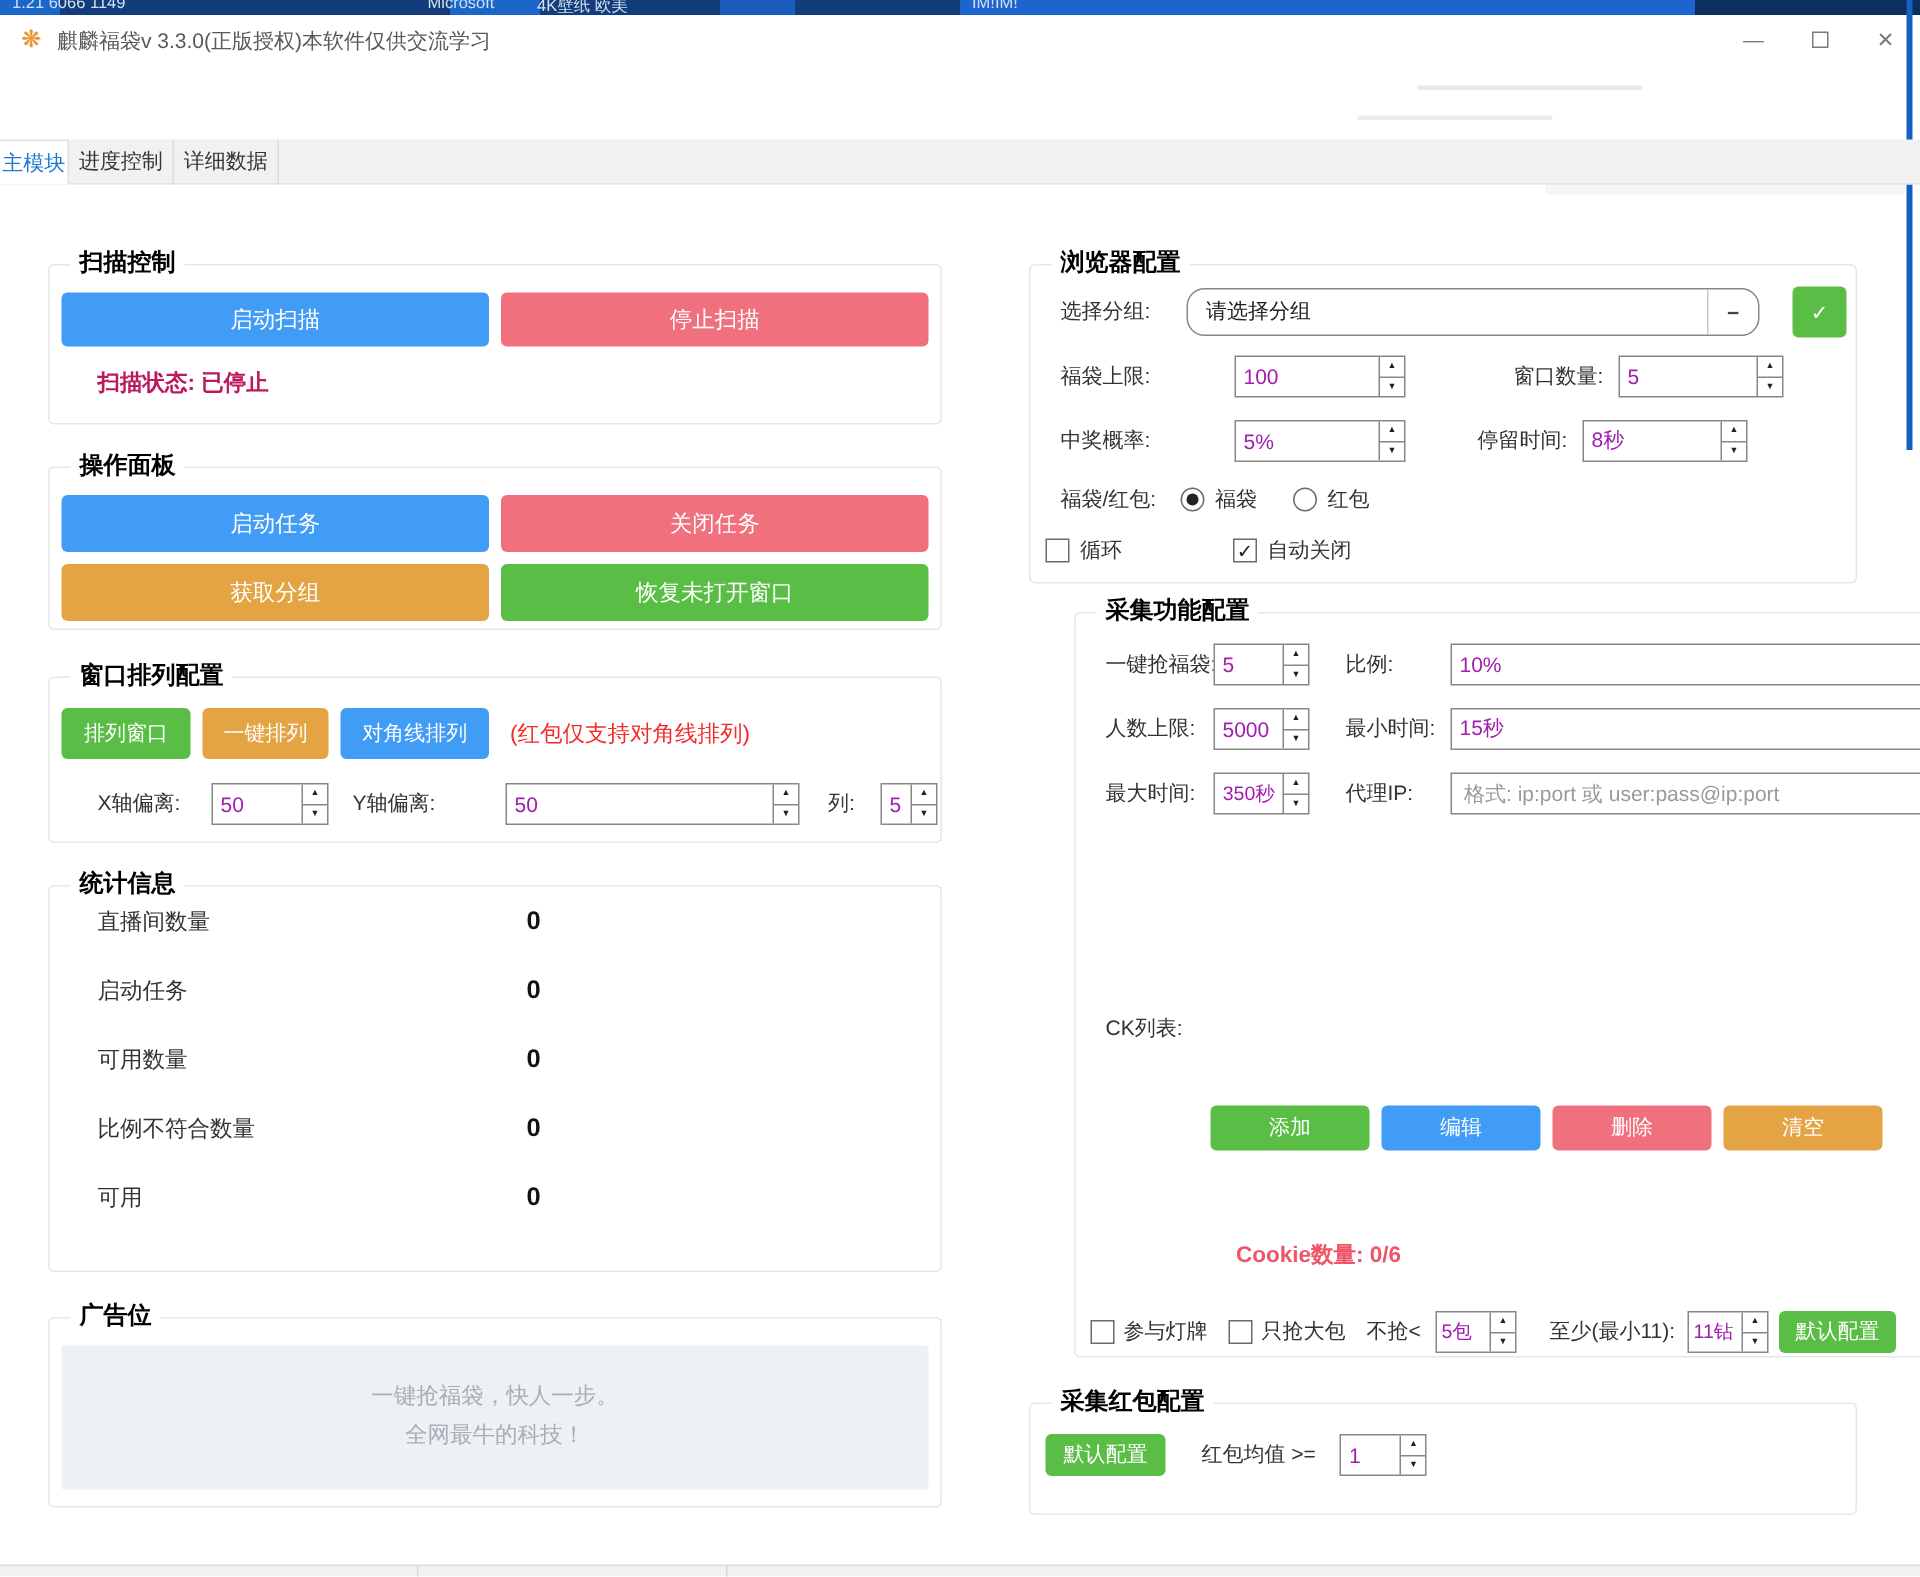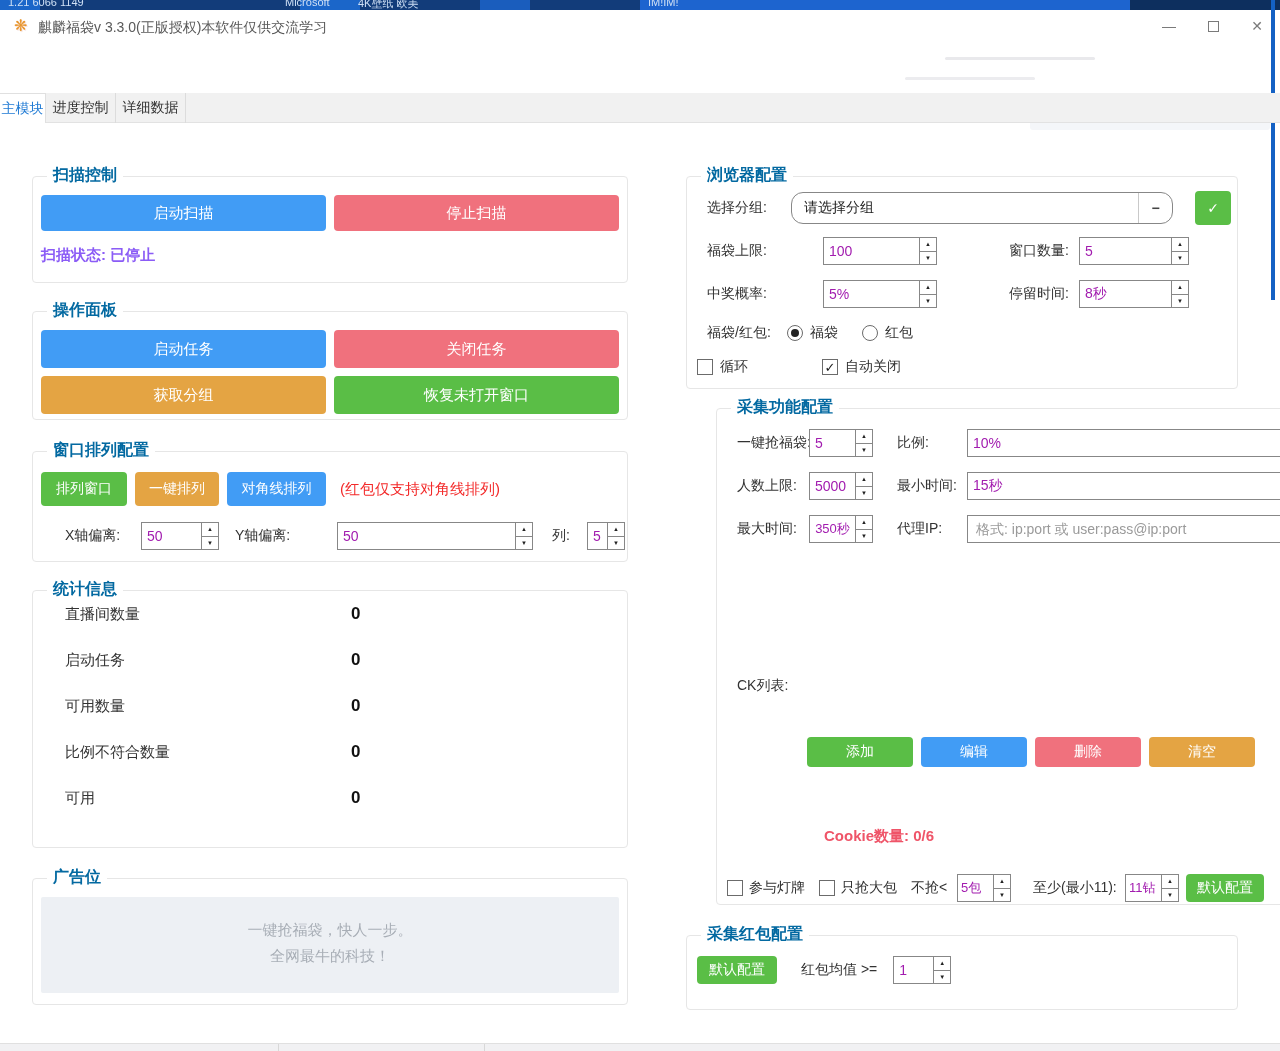--- a/index.html
+++ b/index.html
@@ -26,21 +26,21 @@
   
   #blueedge { position:absolute; left:1271px; top:0; width:4px; height:300px; background:#1461c4; }
 
   
   #tabbar { position:absolute; left:0; top:93px; width:1280px; height:30px; background:#f1f1f1; border-bottom:1px solid #e2e2e2; display:flex; }
   .tab { height:30px; display:flex; align-items:center; justify-content:center; font-size:14px; color:#333; border-right:1px solid #dcdcdc; cursor:pointer; }
   .tab.active { background:#fff; color:#1f7ad4; border-top:1px solid #e0e0e0; border-right:1px solid #e0e0e0; }
 
   
   .group { position:absolute; border:1px solid #e6e6e6; border-radius:4px; background:#fff; }
-  .gtitle { position:absolute; top:-12px; left:14px; background:#fff; padding:0 6px; font-weight:700; font-size:16px; color:#0369a1; white-space:nowrap; }
+  .gtitle { position:absolute; top:-12px; left:14px; background:#fff; padding:0 6px; font-weight:700; font-size:16px; color:#000000; white-space:nowrap; }
   #g-scan   { left:32px;  top:176px; width:596px; height:107px; }
   #g-panel  { left:32px;  top:311px; width:596px; height:109px; }
   #g-arrange{ left:32px;  top:451px; width:596px; height:111px; }
   #g-stats  { left:32px;  top:590px; width:596px; height:258px; }
   #g-ad     { left:32px;  top:878px; width:596px; height:127px; }
   #g-browser{ left:686px; top:176px; width:552px; height:213px; }
   #g-collect{ left:716px; top:408px; width:616px; height:497px; }
   #g-red    { left:686px; top:935px; width:552px; height:75px; }
 
   .btn { display:flex; align-items:center; justify-content:center; color:#fff; border-radius:4px; font-size:15px; cursor:pointer; white-space:nowrap; }
@@ -72,21 +72,21 @@
   .cb.checked .mark { visibility:visible; }
   .rd { width:16px; height:16px; border:1px solid #6b6b6b; border-radius:50%; background:#fff; display:inline-flex; align-items:center; justify-content:center; flex:0 0 auto; cursor:pointer; }
   .rd .dot { width:8px; height:8px; border-radius:50%; background:#222; display:none; }
   .rd.checked .dot { display:block; }
 
   .row { display:flex; align-items:center; }
 
   
   #g-scan .btnrow { margin:18px 8px 0 8px; display:flex; gap:8px; }
   #g-scan .btnrow .btn { flex:1; height:36px; }
-  #scan-status { margin:15px 0 0 8px; font-size:15px; font-weight:700; color:#8b5cf6; }
+  #scan-status { margin:15px 0 0 32px; font-size:15px; font-weight:700; color:#be185d; }
 
   
   #g-panel .btnrow { margin:18px 8px 0 8px; display:flex; gap:8px; }
   #g-panel .btnrow + .btnrow { margin-top:8px; }
   #g-panel .btn { flex:1; height:38px; }
 
   
   #arr-btnrow { margin:20px 0 0 8px; display:flex; align-items:center; }
   #arr-btnrow .btn { height:34px; font-size:14px; }
   #arr-note { margin-left:14px; font-size:15px; color:#f32a2a; white-space:nowrap; }
@@ -297,21 +297,21 @@
 
     <div class="brow" style="margin-top:15px;">
       <span class="lbl" style="width:116px;">中奖概率:</span>
       <div class="spin" style="width:114px;">
         <input class="val" value="5%" style="">
         <div class="arrows">
             <span>▲</span>
             <span>▼</span>
           </div>
       </div>
-      <span class="lbl" style="width:70px;margin-left:72px;">停留时间:</span>
+      <span class="lbl" style="width:70px;margin-left:48px;">停留时间:</span>
       <div class="spin" style="width:110px;">
         <input class="val" value="8秒" style="">
         <div class="arrows">
             <span>▲</span>
             <span>▼</span>
           </div>
       </div>
     </div>
 
     <div class="brow" style="margin-top:16px;">

